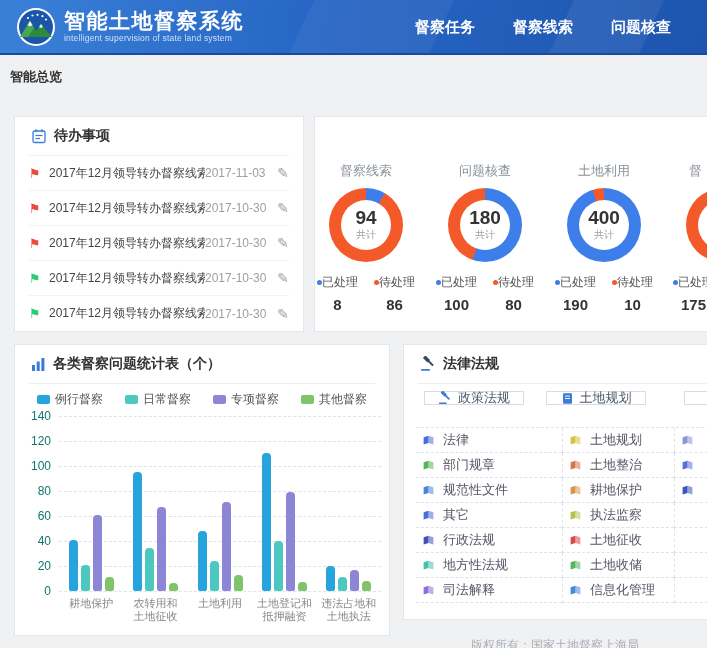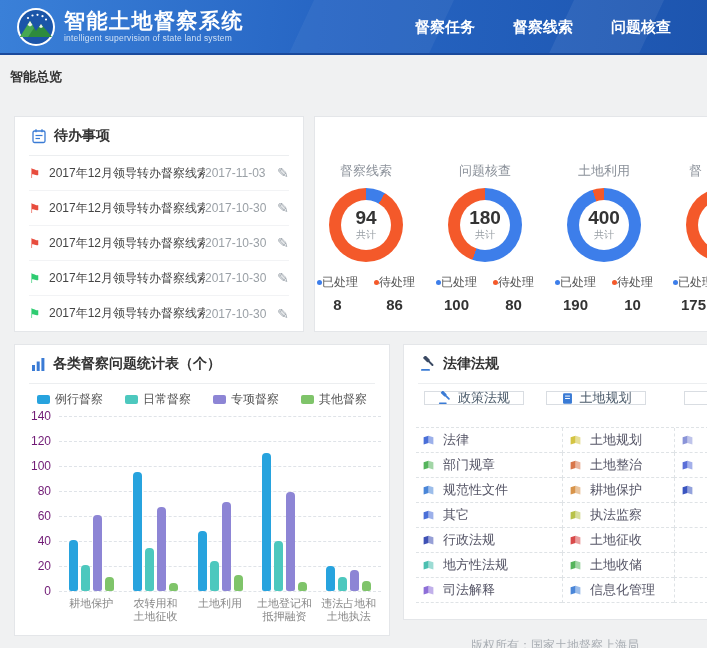--- a/index.html
+++ b/index.html
@@ -56,21 +56,21 @@
   .dlrow { display:flex; align-items:center; gap:0; font-size:12px; color:#555; }
   .dot { width:5px; height:5px; border-radius:50%; flex:none; }
   .dval { font-size:15px; font-weight:bold; color:#333; margin-top:5px; }
   .dblock4 .dtitle { text-align:left; padding-left:26px; }
   .dblock4 .dlegend { justify-content:flex-start; padding-left:10px; }
   
   #chart-card { left:14px; top:344px; width:376px; height:292px; }
   .chart-legend { position:absolute; left:0; right:0; top:46px; display:flex; justify-content:center; gap:22px; }
   .cl-item { display:flex; align-items:center; gap:5px; font-size:12px; color:#555; cursor:pointer; }
   .swatch { width:13px; height:9px; border-radius:2px; }
-  .ytick { position:absolute; left:4px; width:32px; text-align:right; font-size:12px; color:#701a75; }
+  .ytick { position:absolute; left:4px; width:32px; text-align:right; font-size:12px; color:#0f766e; }
   .gridline { position:absolute; left:44px; right:8px; border-top:1px dashed #dfe3e8; }
   .plot { position:absolute; left:44px; right:8px; top:71px; height:175px; display:flex; }
   .bgroup { flex:1; display:flex; align-items:flex-end; justify-content:center; gap:3px; }
   .bar { width:9px; border-radius:4px 4px 2px 2px; }
   .xlabels { position:absolute; left:44px; right:8px; top:252px; display:flex; }
   .xlabel { flex:1; text-align:center; font-size:11px; line-height:13px; color:#888; white-space:pre-line; }
   
   #legal-card { left:403px; top:344px; width:337px; height:276px; }
   .legal-buttons { position:absolute; top:46px; left:0; right:0; height:26px; }
   .lbtn { position:absolute; top:0; width:100px; height:14px; border:1px solid #d9dde2; background:#fff;

